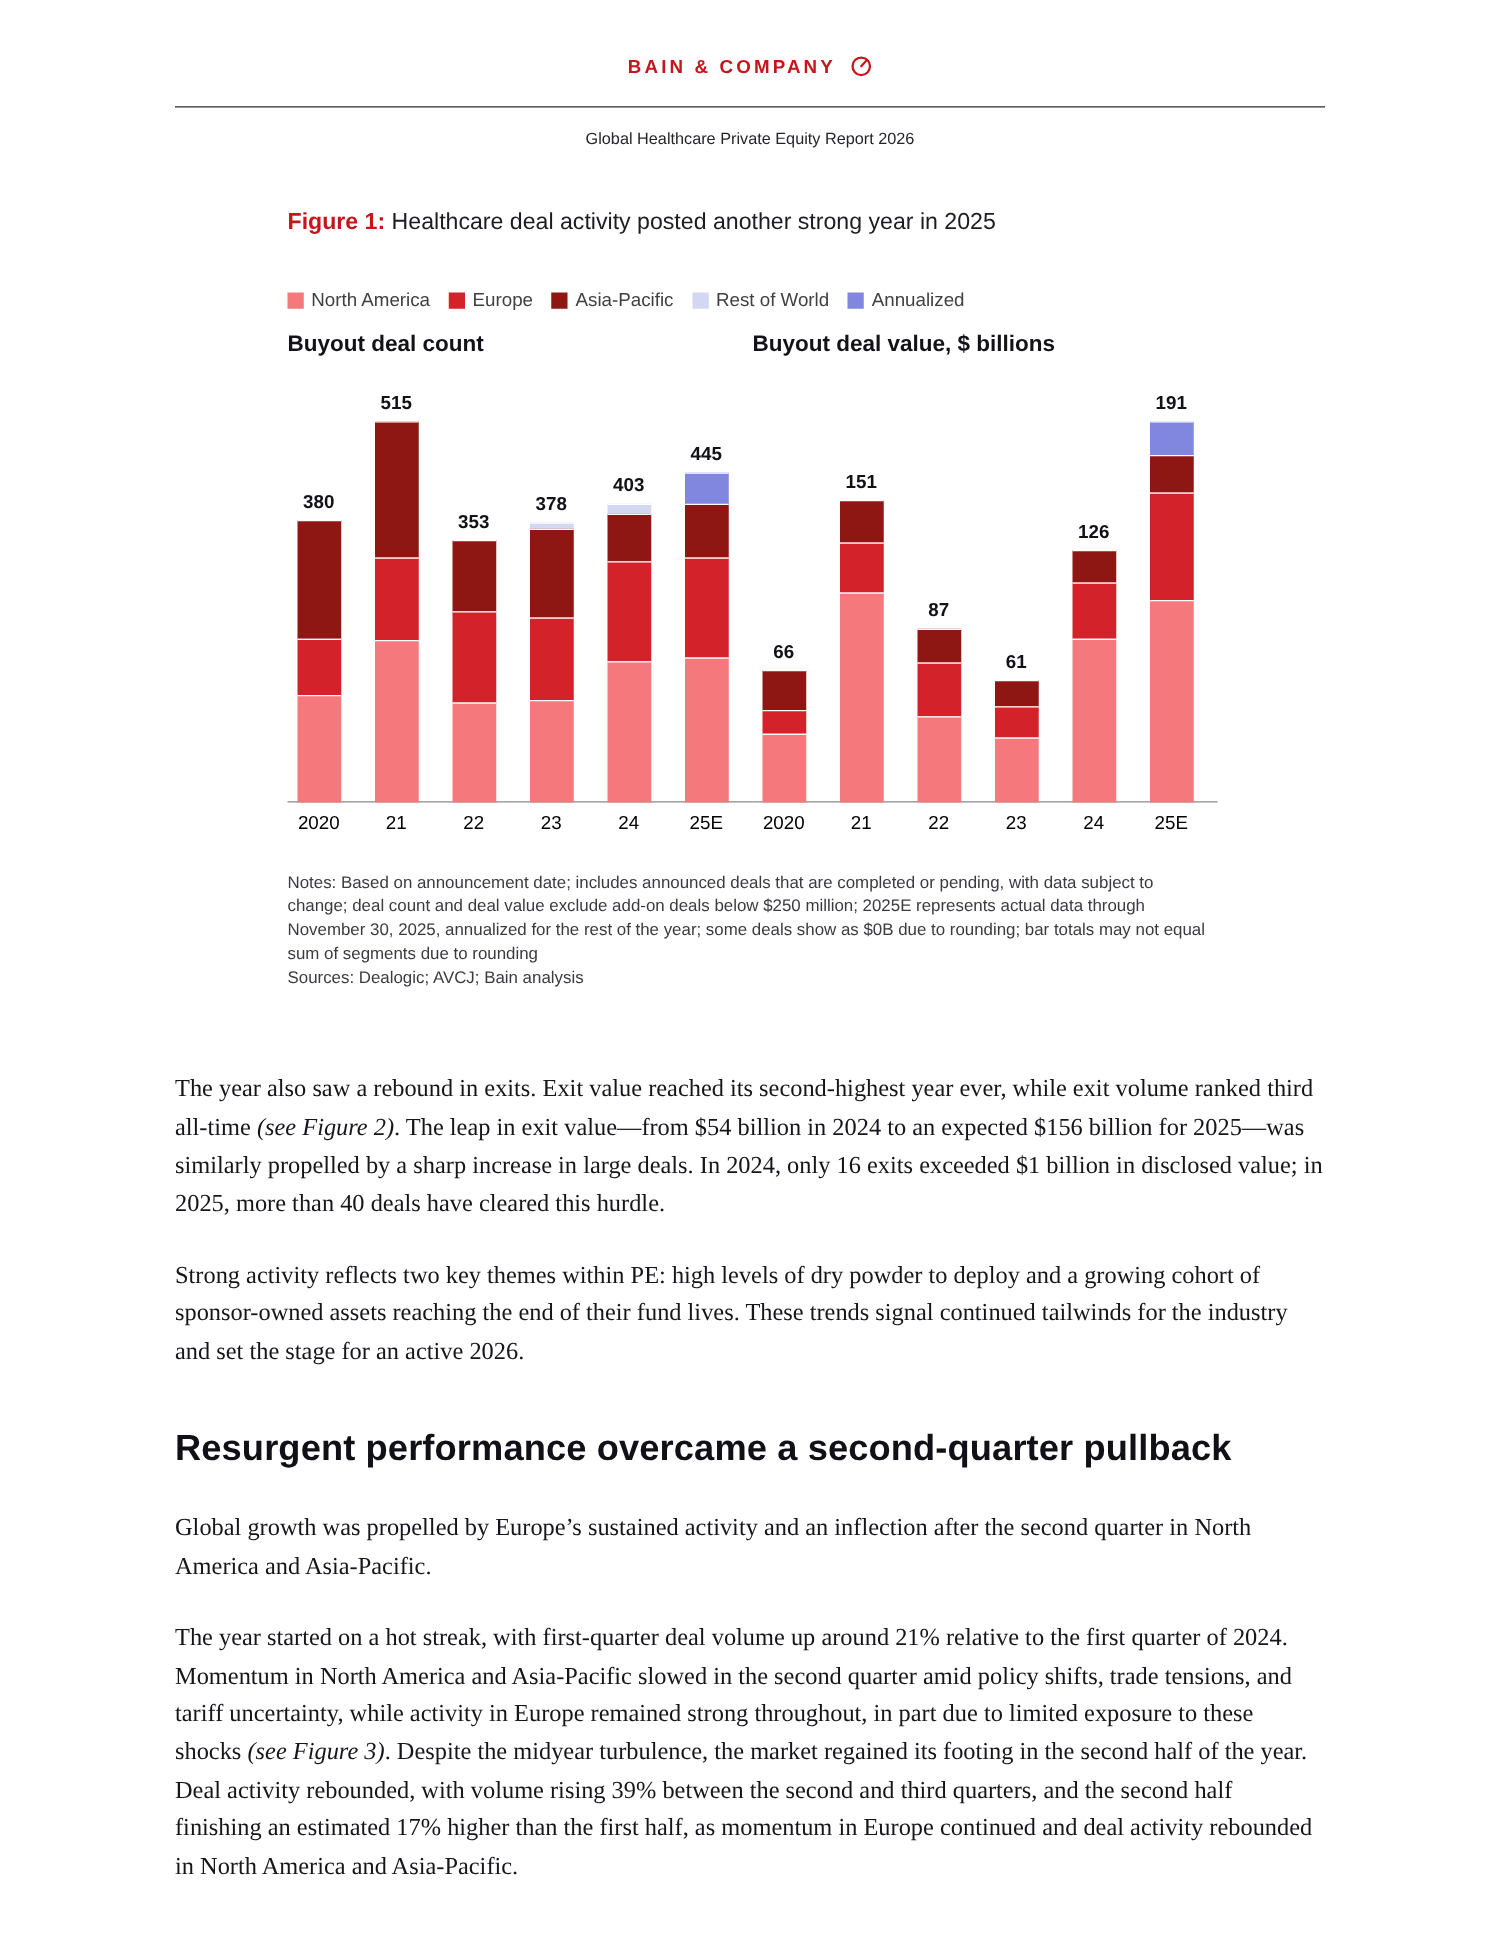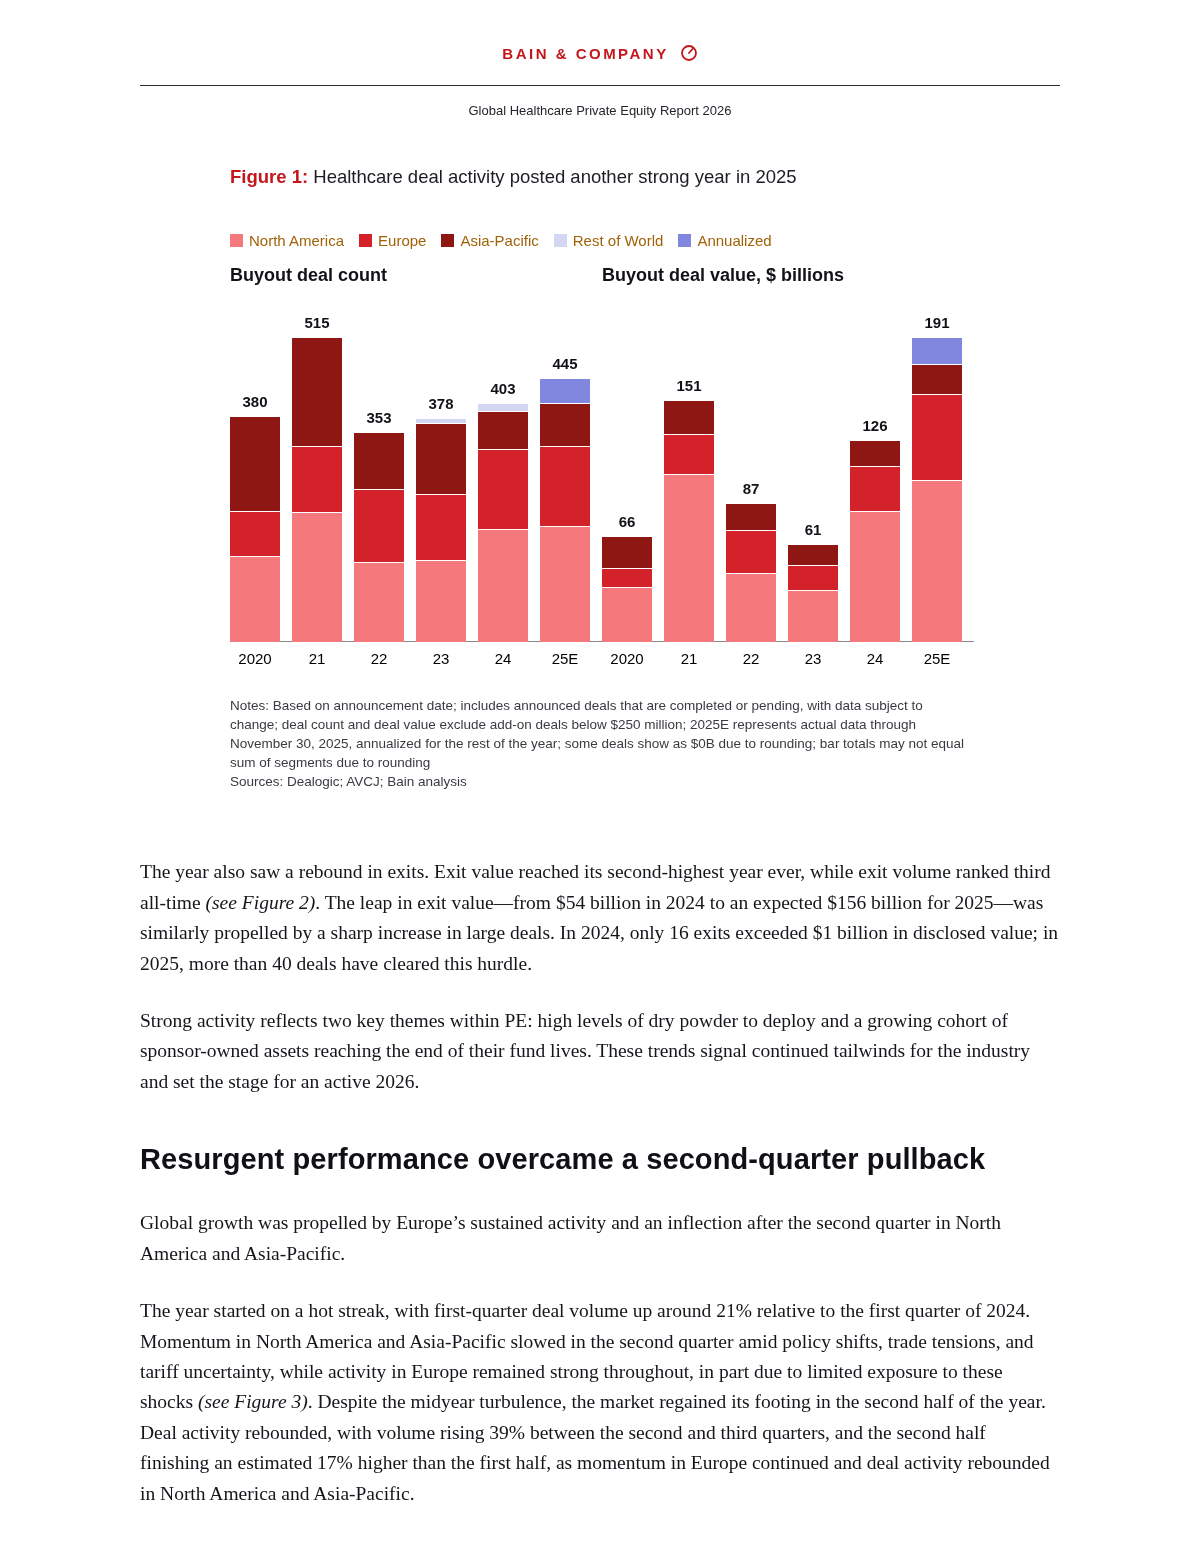--- a/index.html
+++ b/index.html
@@ -15,30 +15,30 @@
   .rule { border:none; border-top:1.6px solid #2b2b33; margin:22px 0 0 0; }
   .report-title { text-align:center; font-size:13px; color:#24242c; margin-top:17px; }
 
   
   .figure-block { margin:48px 0 0 90px; }
   .figure-title { font-size:18.5px; color:#1c1c24; }
   .fig-label { color:#c4161c; font-weight:700; }
   .figure-title .rest { font-weight:400; }
 
   .legend { display:flex; align-items:center; gap:15px; margin-top:44px; }
-  .legend-item { display:inline-flex; align-items:center; gap:6px; font-size:15px; color:#a16207; }
+  .legend-item { display:inline-flex; align-items:center; gap:6px; font-size:15px; color:#404040; }
   .swatch { width:13px; height:13px; display:inline-block; }
 
   .charts { display:flex; margin-top:16px; }
   .chart { width:372px; }
   .chart-title { font-size:18px; font-weight:700; color:#121218; margin-bottom:22px; }
   .plot { height:360px; display:flex; align-items:flex-end; gap:12px; position:relative; }
   .plot .axis { position:absolute; left:0; right:0; bottom:26px; border-bottom:1px solid #8a8a8a; }
   .bar-col { width:50px; display:flex; flex-direction:column; align-items:center; }
-  .bar-stack { width:50px; display:flex; flex-direction:column-reverse; position:relative; }
+  .bar-stack { width:35px; display:flex; flex-direction:column-reverse; position:relative; }
   .seg { width:100%; border-top:1px solid #ffffff; }
   .total { position:absolute; top:-23px; left:50%; transform:translateX(-50%); font-size:15px;
            font-weight:700; color:#111118; white-space:nowrap; }
   .cat-label { height:26px; padding-top:8px; font-size:15px; color:#000000; }
 
   .notes { width:736px; margin-top:28px; font-size:13.5px; line-height:1.42; color:#3a3a42; }
   .sources { width:736px; font-size:13.5px; line-height:1.42; color:#3a3a42; }
 
   
   .body-copy { margin-top:66px; font-family:"Liberation Serif", serif; font-size:19.5px;

